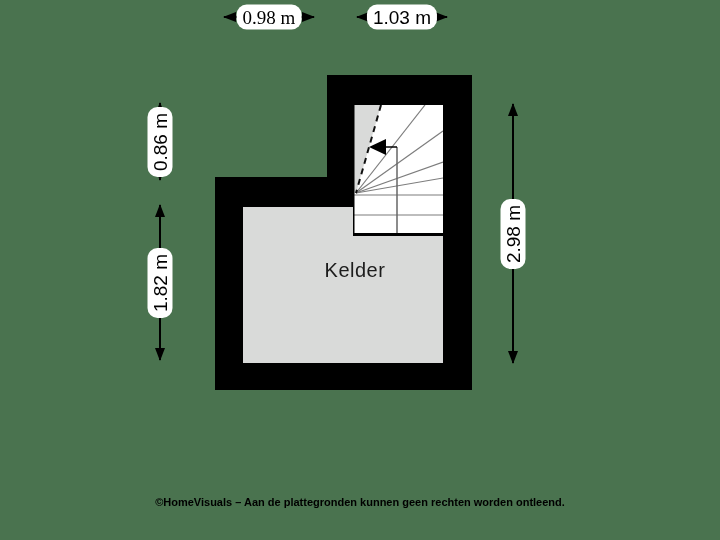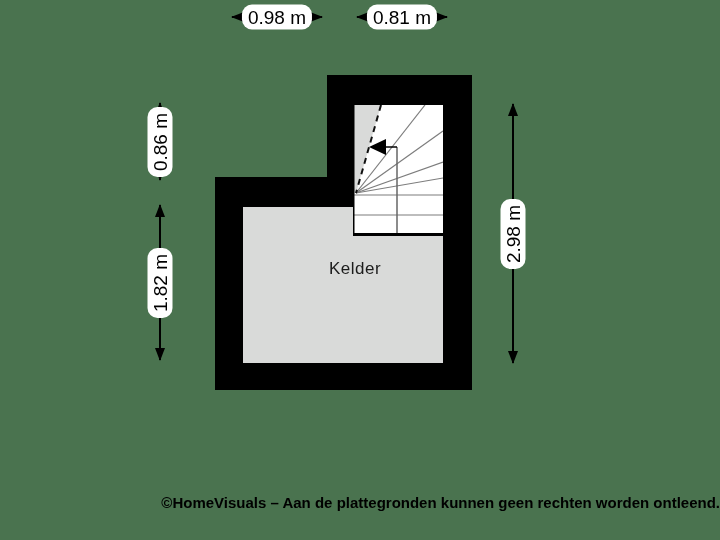--- a/index.html
+++ b/index.html
@@ -7,38 +7,38 @@
     --tread-line:#7d7d7d; --dim-label-bg:#ffffff; --dim-text:#000000; --footer-text:#000000;
   }
   html,body{margin:0;padding:0;}
   body{width:720px;height:540px;overflow:hidden;background:var(--background);
        font-family:"Liberation Sans", sans-serif;}
   .stage{position:relative;width:720px;height:540px;background:var(--background);}
   .abs{position:absolute;}
   
   .wall{background:var(--wall);}
   .floor{background:var(--floor);}
-  .room-label{font-size:17px;color:#1c1c1c;text-align:center;letter-spacing:.5px;}
+  .room-label{font-size:20px;color:#1c1c1c;text-align:center;letter-spacing:.5px;}
   
   .dim{position:absolute;}
   .dim .line{position:absolute;background:#000;}
   .dim-h .line{left:0;right:0;top:16px;height:2px;}
   .dim-v .line{top:0;bottom:0;left:16px;width:2px;}
   .ah{position:absolute;width:0;height:0;}
   .ah-left{left:-1px;top:12px;border-top:5px solid transparent;border-bottom:5px solid transparent;border-right:13px solid #000;}
   .ah-right{right:-1px;top:12px;border-top:5px solid transparent;border-bottom:5px solid transparent;border-left:13px solid #000;}
   .ah-up{top:-1px;left:12px;border-left:5px solid transparent;border-right:5px solid transparent;border-bottom:13px solid #000;}
   .ah-down{bottom:-1px;left:12px;border-left:5px solid transparent;border-right:5px solid transparent;border-top:13px solid #000;}
   .dim-label{position:absolute;left:50%;top:50%;transform:translate(-50%,-50%);
     background:var(--dim-label-bg);color:var(--dim-text);font-size:19px;line-height:25px;
     padding:0 6px;border-radius:10px;white-space:nowrap;}
   .dim-v .dim-label{transform:translate(-50%,-50%) rotate(-90deg);}
   
-  .footer{position:absolute;left:0;top:493px;width:720px;text-align:right;
-    color:var(--footer-text);font-weight:bold;font-size:15px;line-height:19px;}
+  .footer{position:absolute;left:0;top:493px;width:720px;text-align:center;
+    color:var(--footer-text);font-weight:bold;font-size:11px;line-height:19px;}
 </style>
 </head>
 <body>
 
 <div class="stage">
 
   <div class="abs wall" style="left:327px;top:75px;width:145px;height:161px;"></div>
   <div class="abs wall" style="left:215px;top:177px;width:257px;height:213px;"></div>
 
   <div class="abs floor" style="left:243px;top:207px;width:200px;height:156px;"></div>
@@ -64,31 +64,31 @@
       <polygon points="16,42 33,34 33,50" fill="#000000"></polygon>
 
       <line x1="0.75" y1="0" x2="0.75" y2="128" stroke="#000000" stroke-width="1.5"></line>
     </svg>
   </div>
 
   <div class="abs wall" style="left:353px;top:233px;width:90px;height:3px;"></div>
 
   <div class="abs room-label" style="left:305px;top:259px;width:100px;">Kelder</div>
 
-  <div class="dim dim-h" style="left:232px;top:0;width:90px;height:34px;">
+  <div class="dim dim-h" style="left:224px;top:0;width:90px;height:34px;font-family:Liberation Serif, serif;">
     <span class="line"></span>
     <span class="ah ah-left"></span>
     <span class="ah ah-right"></span>
     <span class="dim-label">0.98 m</span>
   </div>
   <div class="dim dim-h" style="left:357px;top:0;width:90px;height:34px;">
     <span class="line"></span>
     <span class="ah ah-left"></span>
     <span class="ah ah-right"></span>
-    <span class="dim-label">0.81 m</span>
+    <span class="dim-label">1.03 m</span>
   </div>
 
   <div class="dim dim-v" style="left:143px;top:103px;width:34px;height:77px;">
     <span class="line"></span>
     <span class="ah ah-up"></span>
     <span class="ah ah-down"></span>
     <span class="dim-label">0.86 m</span>
   </div>
   <div class="dim dim-v" style="left:143px;top:205px;width:34px;height:155px;">
     <span class="line"></span>

